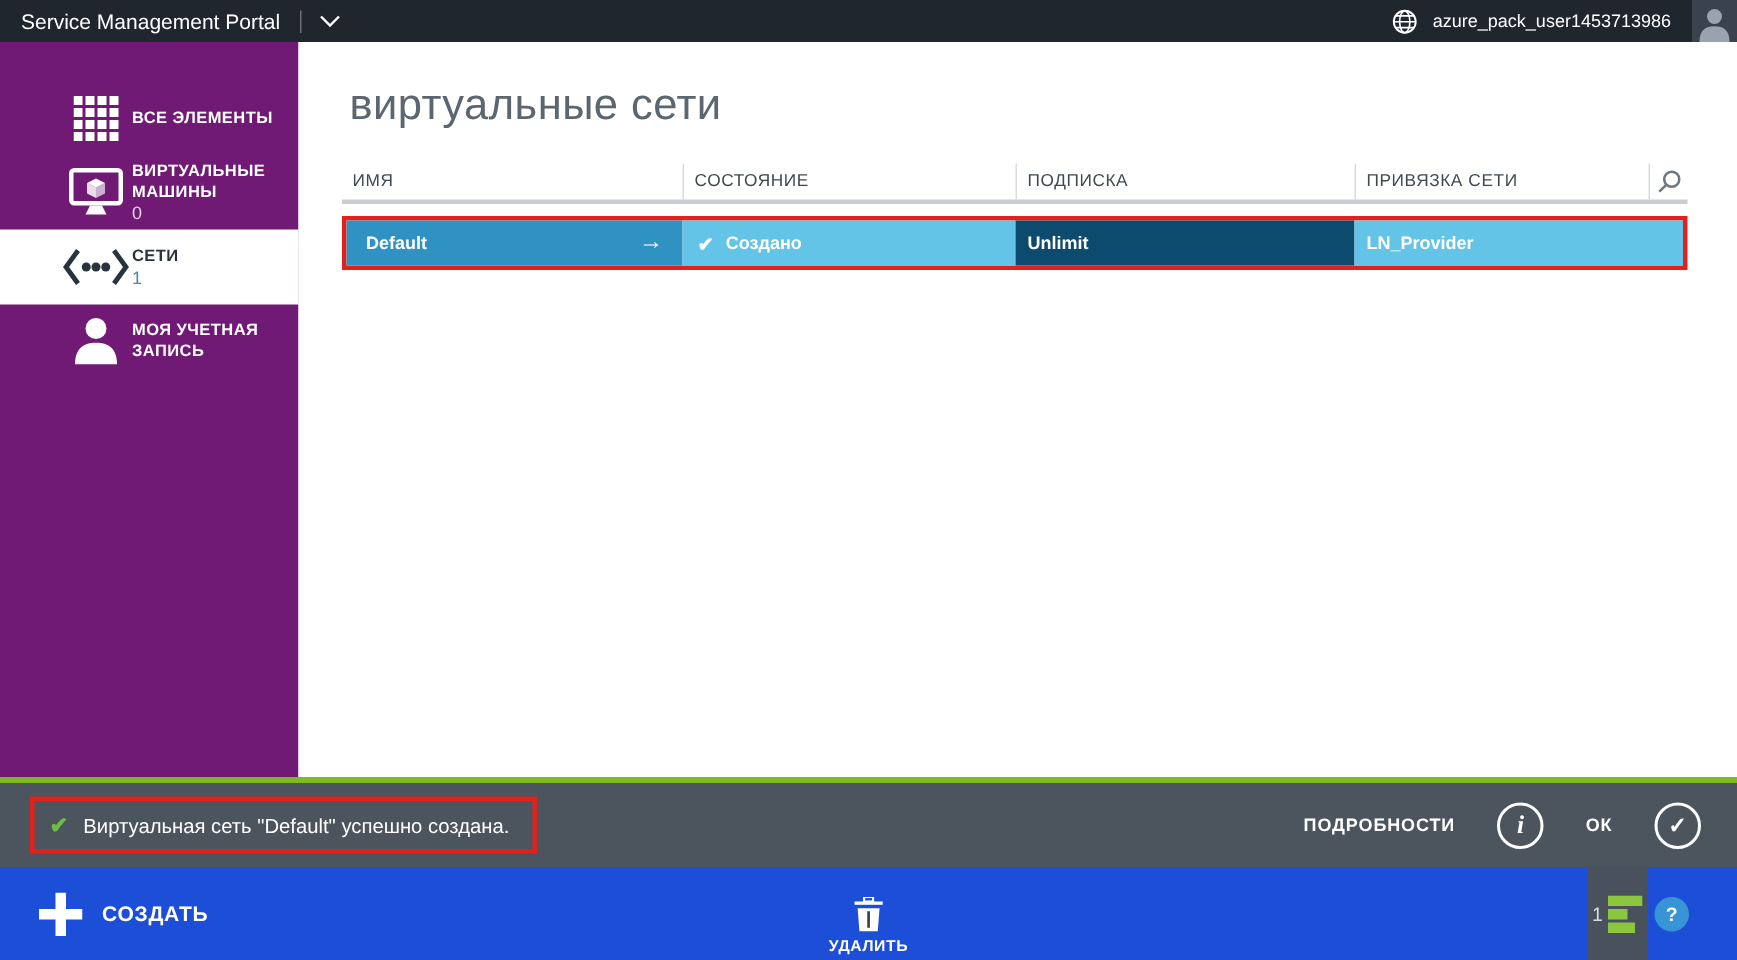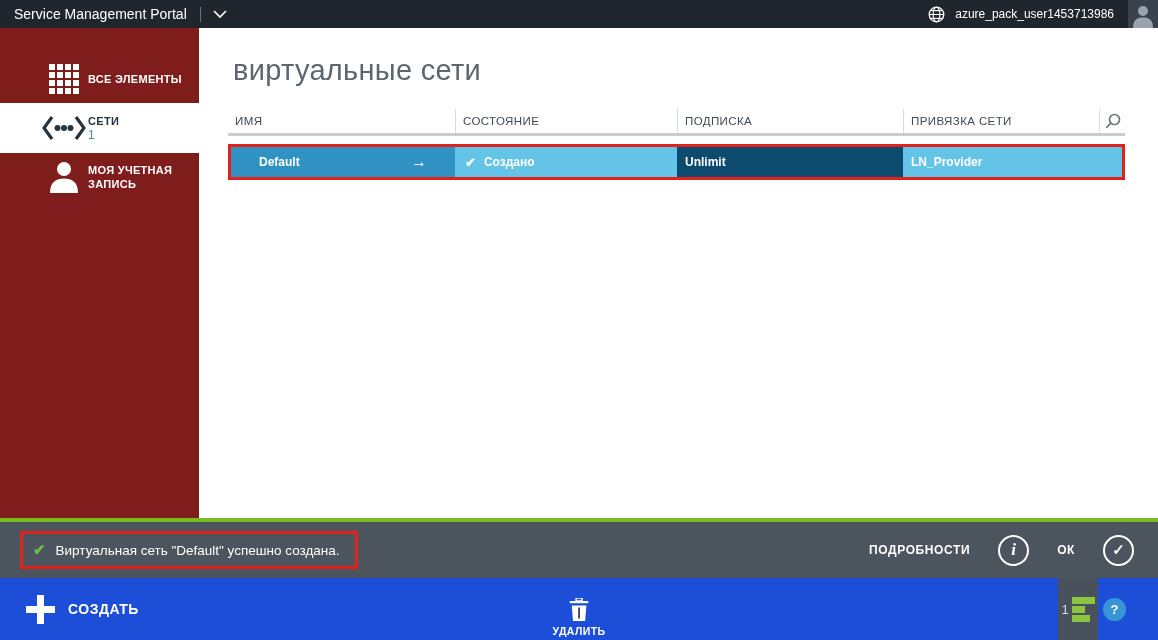--- a/index.html
+++ b/index.html
@@ -12,21 +12,21 @@
     background:#20262e; display:flex; align-items:center; color:#fff; }
   .topbar-title { font-size:14px; padding-left:14px; font-weight:400; }
   .topbar-sep { width:1px; height:15px; background:rgba(255,255,255,.35); margin:0 11px 0 13px; }
   .topbar-spacer { flex:1; }
   .topbar-user { font-size:12px; margin-left:10px; }
   .avatar-tile { width:30px; height:28px; background:#3a434d; margin-left:14px;
     display:flex; align-items:flex-end; justify-content:center; overflow:hidden; }
 
   
   .sidebar { position:absolute; left:0; top:28px; width:199px; height:490px;
-    background:#7f1d1d; padding-top:27px; }
+    background:#701a75; padding-top:27px; }
   .side-item { height:48px; display:flex; align-items:center; cursor:pointer; }
   .side-icon { width:48px; margin-left:40px; display:flex; align-items:center; justify-content:center; flex:none; }
   .side-text { display:flex; flex-direction:column; justify-content:center; }
   .side-label { font-size:11px; font-weight:bold; color:#fff; letter-spacing:.3px; line-height:14px; }
   .side-count { font-size:12px; color:rgba(255,255,255,.8); line-height:14px; }
   .side-item.selected { background:#fff; height:50px; }
   .side-item.selected .side-label { color:#273440; }
   .side-item.selected .side-count { color:#4e87a5; }
   .side-item.vm { height:50px; }
 
@@ -39,21 +39,21 @@
     border-bottom:3px solid #c9cdd1; }
   .gh-cell { font-size:11.5px; color:#3f4954; font-weight:400; letter-spacing:.4px;
     height:100%; display:flex; align-items:center; padding-left:7px; }
   .gh-cell + .gh-cell { border-left:1px solid #d9dcde; }
   .gh-name { width:227px; } .gh-state { width:222px; } .gh-sub { width:226px; }
   .gh-bind { width:196px; } .gh-search { flex:1; justify-content:center; padding-left:0; }
 
   .row-annot { margin-top:8px; border:3px solid #e0211c; }
   .grid-row { display:flex; height:30px; cursor:pointer; }
   .cell { display:flex; align-items:center; color:#fff; font-size:12px; font-weight:bold; }
-  .cell-name { width:224px; background:#3092c3; justify-content:space-between; padding:0 28px; }
+  .cell-name { width:224px; background:#3092c3; justify-content:space-between; padding:0 13px; }
   .cell-state { width:222px; background:#64c4e8; padding-left:10px; gap:8px; }
   .cell-sub { width:226px; background:#0c4a6e; padding-left:8px; }
   .cell-bind { flex:1; background:#64c4e8; padding-left:8px; }
   .row-arrow { font-size:16px; font-weight:bold; }
   .row-check { font-size:13px; }
 
   
   .green-line { position:absolute; left:0; top:518px; width:1158px; height:4px; background:#7abc20; }
   .notifbar { position:absolute; left:0; top:522px; width:1158px; height:56px;
     background:#4c545d; display:flex; align-items:center; }
@@ -138,20 +138,35 @@
               <rect x="16" y="24" width="6" height="6"></rect>
               <rect x="24" y="24" width="6" height="6"></rect>
           </g>
         </svg>
       </span>
       <span class="side-text">
         <span class="side-label">ВСЕ ЭЛЕМЕНТЫ</span>
       </span>
     </div>
 
+    <div class="side-item vm">
+      <span class="side-icon">
+        <svg width="36" height="33" viewBox="0 0 36 33">
+          <rect x="1.5" y="1.5" width="33" height="22" rx="2" fill="none" stroke="#fff" stroke-width="3"></rect>
+          <polygon points="18,7 24,10 18,13 12,10" fill="#fff"></polygon>
+          <polygon points="12,10 18,13 18,20 12,17" fill="#fff" opacity=".85"></polygon>
+          <polygon points="24,10 18,13 18,20 24,17" fill="#fff" opacity=".65"></polygon>
+          <polygon points="14,25 22,25 25,31 11,31" fill="#fff"></polygon>
+        </svg>
+      </span>
+      <span class="side-text">
+        <span class="side-label">ВИРТУАЛЬНЫЕ МАШИНЫ</span>
+        <span class="side-count">0</span>
+      </span>
+    </div>
 
     <div class="side-item selected">
       <span class="side-icon">
         <svg width="44" height="26" viewBox="0 0 44 26">
           <polyline points="10,2 2,13 10,24" fill="none" stroke="#273440" stroke-width="3.2"></polyline>
           <polyline points="34,2 42,13 34,24" fill="none" stroke="#273440" stroke-width="3.2"></polyline>
           <circle cx="15.5" cy="13" r="3" fill="#273440"></circle>
           <circle cx="22" cy="13" r="3" fill="#273440"></circle>
           <circle cx="28.5" cy="13" r="3" fill="#273440"></circle>
         </svg>

